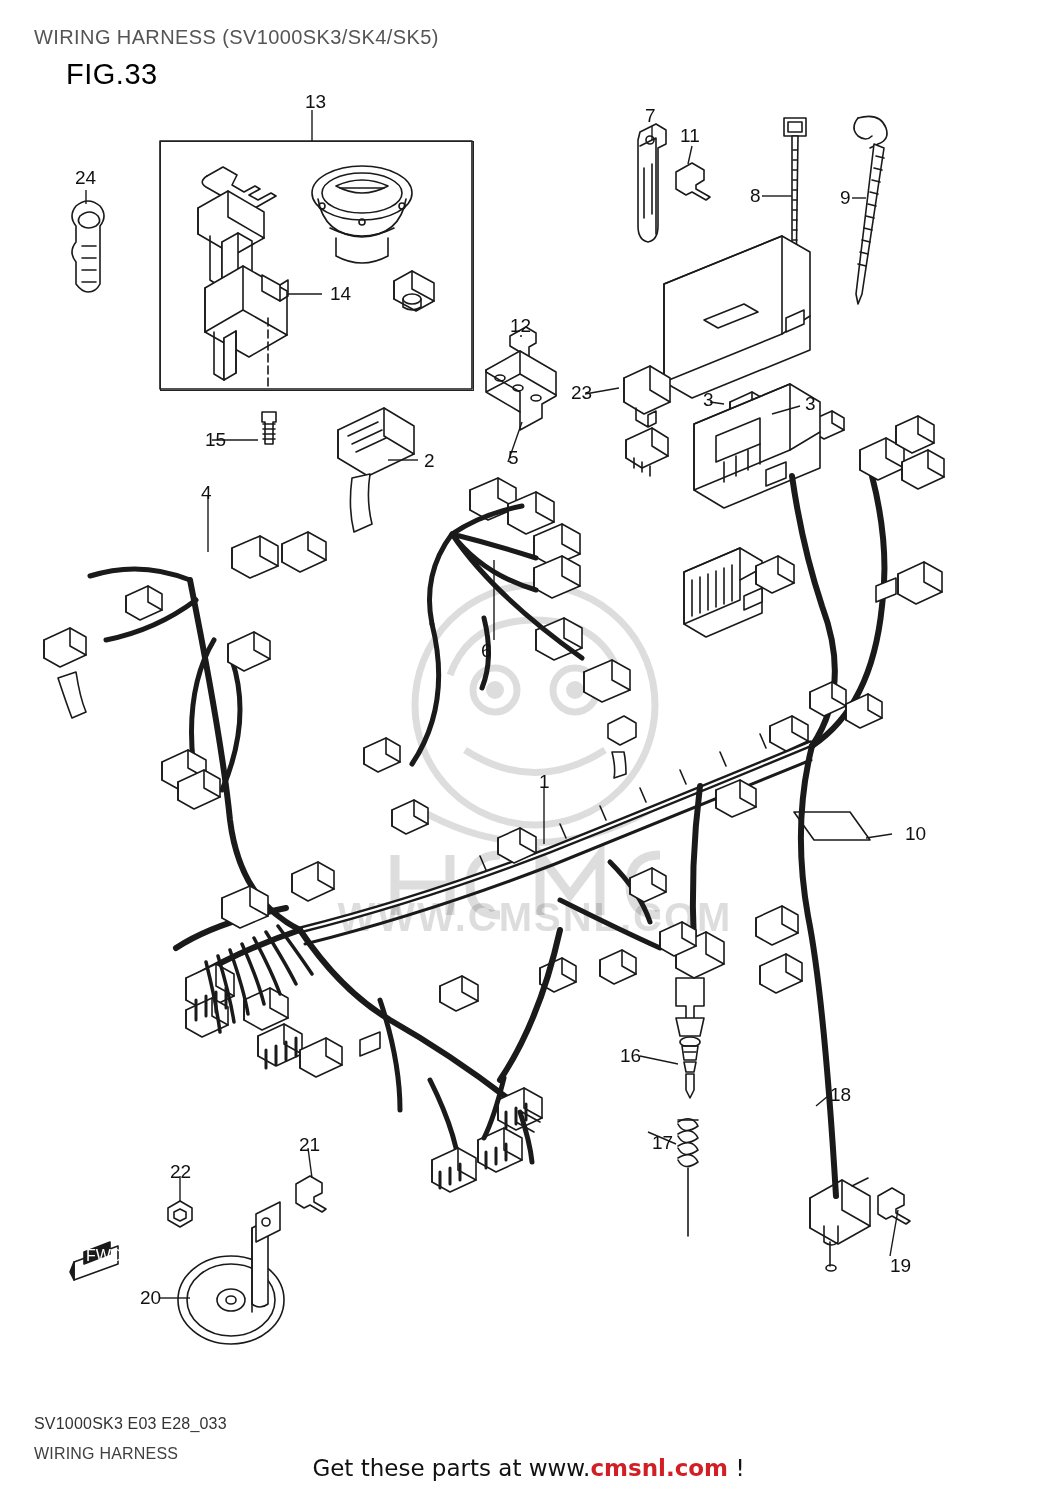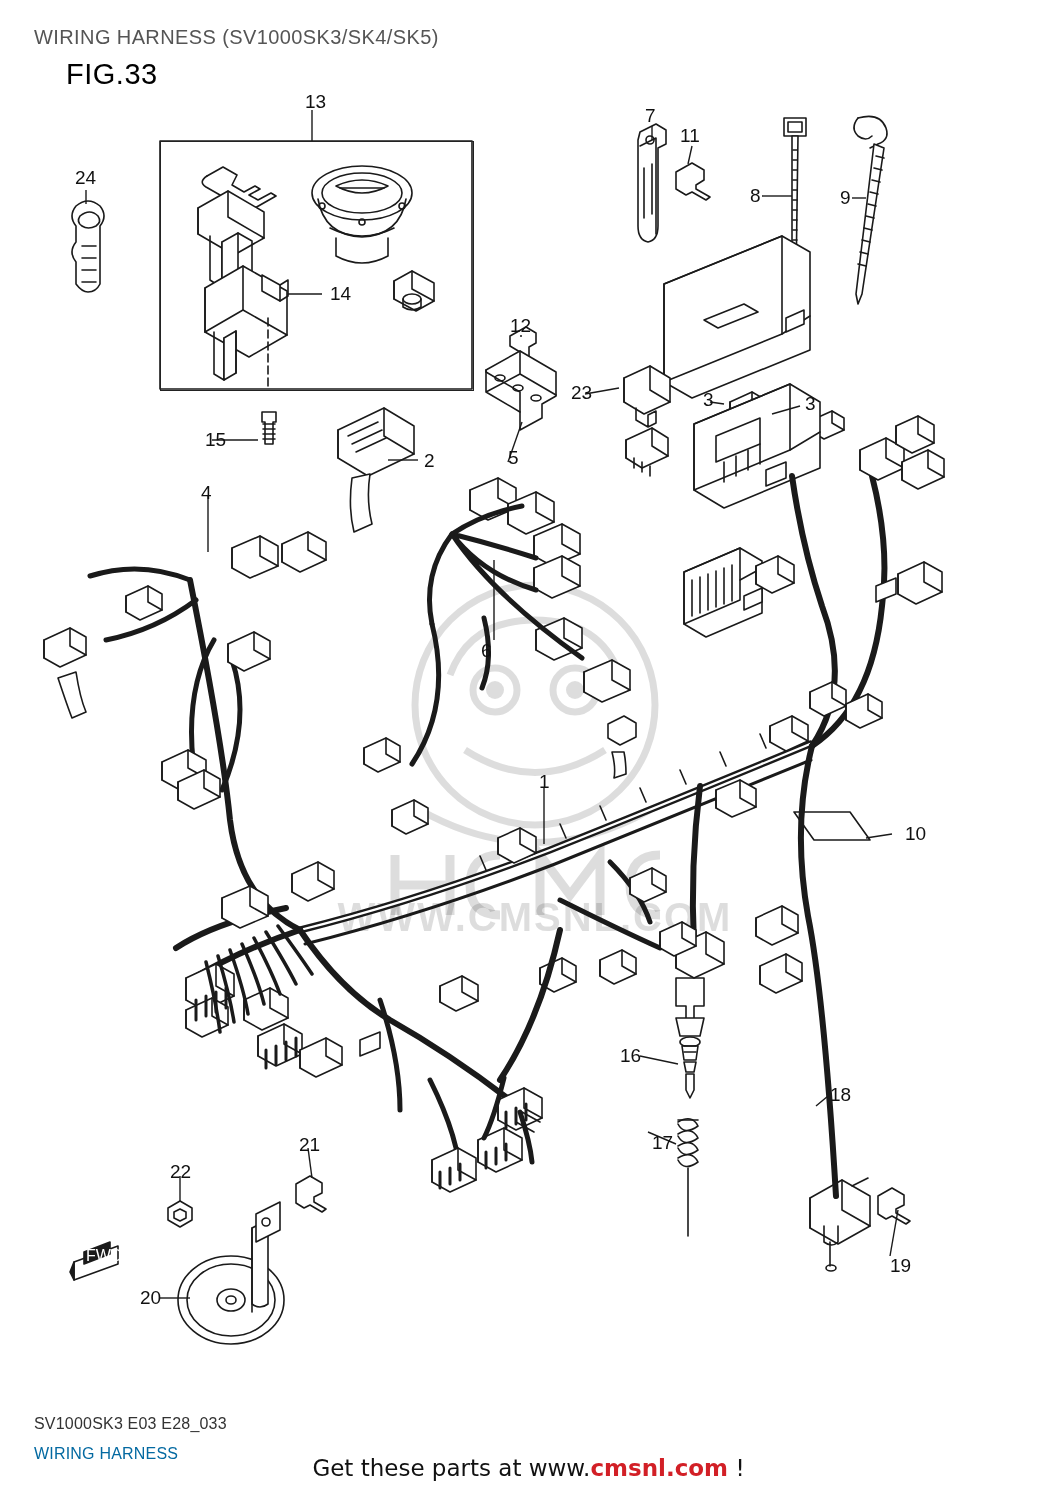--- a/index.html
+++ b/index.html
@@ -5,21 +5,21 @@
   html,body{margin:0;padding:0;background:#ffffff;}
   body{width:1057px;height:1500px;position:relative;font-family:"Liberation Sans",sans-serif;color:#111;overflow:hidden;}
   .page{position:absolute;inset:0;}
 
   
   .hdr-title{position:absolute;left:34px;top:26px;font-size:20px;letter-spacing:.4px;color:#555;white-space:nowrap;}
   .fig-title{position:absolute;left:46px;top:58px;font-size:29px;font-weight:normal;color:#000000;letter-spacing:.5px;margin-left:20px;}
 
   
   .footer-code{position:absolute;left:34px;top:1415px;font-size:16px;color:#333;letter-spacing:.2px;}
-  .footer-name{position:absolute;left:34px;top:1445px;font-size:16px;color:#0369a1;letter-spacing:.2px;}
+  .footer-name{position:absolute;left:34px;top:1445px;font-size:16px;color:#404040;letter-spacing:.2px;}
   .footer-cta{position:absolute;left:0;top:1455px;width:1057px;text-align:center;font-size:23px;color:#111;font-family:"DejaVu Sans",sans-serif;}
   .footer-cta .red{color:#d21f26;font-weight:bold;}
 
   
   .wm{position:absolute;left:300px;top:555px;width:470px;height:420px;opacity:.13;}
   .wm svg{width:100%;height:100%;}
   .wm-text{position:absolute;left:300px;top:895px;width:470px;text-align:center;font-size:40px;font-weight:bold;color:#000;opacity:.13;letter-spacing:2px;font-family:"Liberation Sans",sans-serif;}
 
   
   .art{position:absolute;left:0;top:0;width:1057px;height:1400px;}

